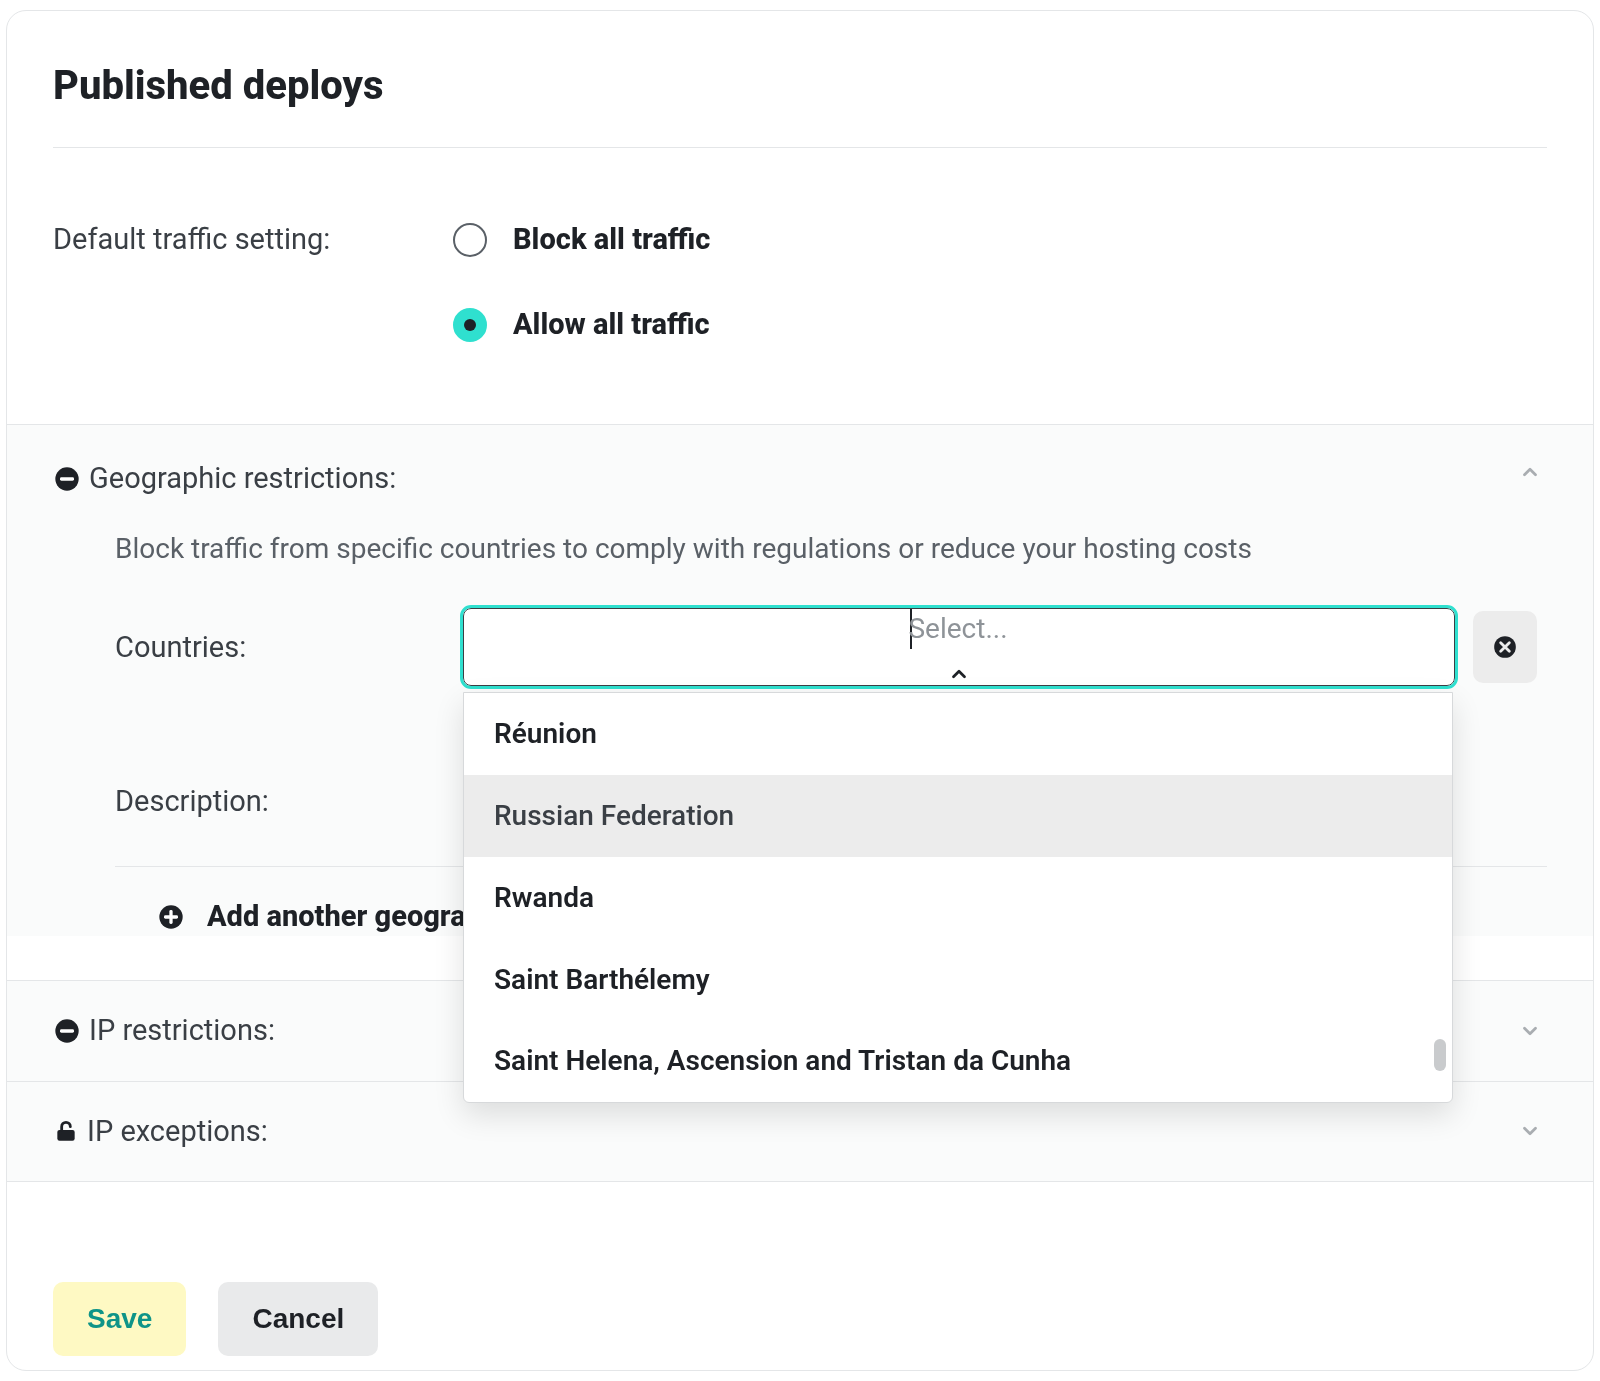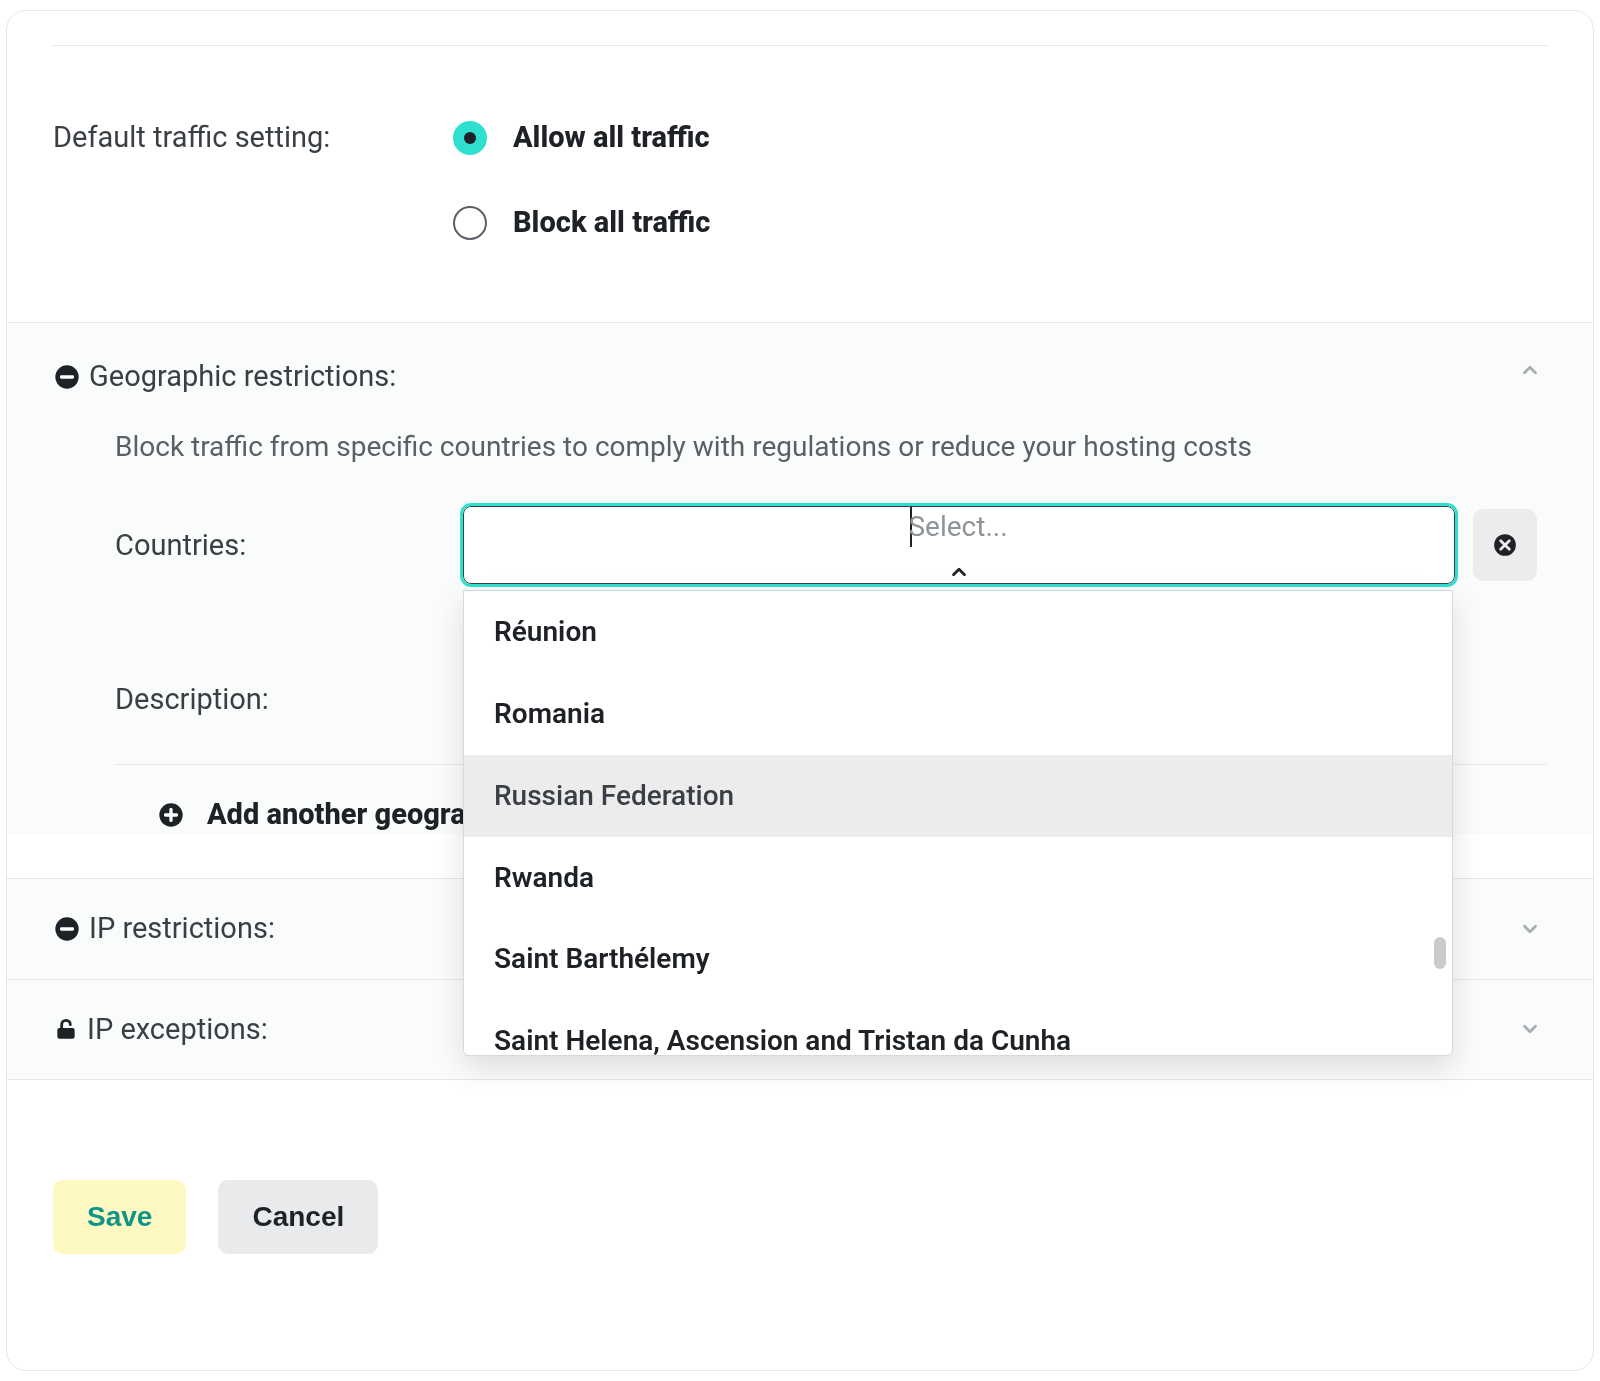--- a/index.html
+++ b/index.html
@@ -148,36 +148,37 @@
     animation:blink 1.1s step-end infinite;
   }
   @keyframes blink{50%{opacity:0;}}
   svg{display:block;}
 </style>
 </head>
 <body>
 
 <div class="card">
 
+  <div class="title">Published deploys</div>
   <hr class="sep">
 
   <div class="row">
     <div class="lbl">Default traffic setting:</div>
     <div class="radio-col">
+      <div class="radio-item">
+        <span class="radio-outer">
+            <span class="radio-inner"></span>
+          </span>
+        <span class="radio-label">Block all traffic</span>
+      </div>
       <div class="radio-item selected">
         <span class="radio-outer">
             <span class="radio-inner"></span>
           </span>
         <span class="radio-label">Allow all traffic</span>
-      </div>
-      <div class="radio-item">
-        <span class="radio-outer">
-            <span class="radio-inner"></span>
-          </span>
-        <span class="radio-label">Block all traffic</span>
       </div>
     </div>
   </div>
 
   <div style="height:48px"></div>
 
   <div class="section">
     <div class="sec-header">
       <span>
         <svg width="28" height="28" viewBox="0 0 24 24">
@@ -205,21 +206,20 @@
           <span class="select-caret">
             <svg width="22" height="22" viewBox="0 0 24 24" fill="none" stroke="#1e2126" stroke-width="3" stroke-linecap="round" stroke-linejoin="round">
                 <polyline points="6 15 12 9 18 15"></polyline>
               </svg>
           </span>
         </div>
 
         <div class="dropdown">
           <div class="dropdown-inner" id="dropdown-inner">
               <div class="opt">Réunion</div>
-              <div class="opt">Romania</div>
               <div class="opt hl">Russian Federation</div>
               <div class="opt">Rwanda</div>
               <div class="opt">Saint Barthélemy</div>
               <div class="opt">Saint Helena, Ascension and Tristan da Cunha</div>
             </div>
           <div class="scrollbar-thumb"></div>
         </div>
       </div>
       <button class="remove-btn" aria-label="remove">
         <span>

